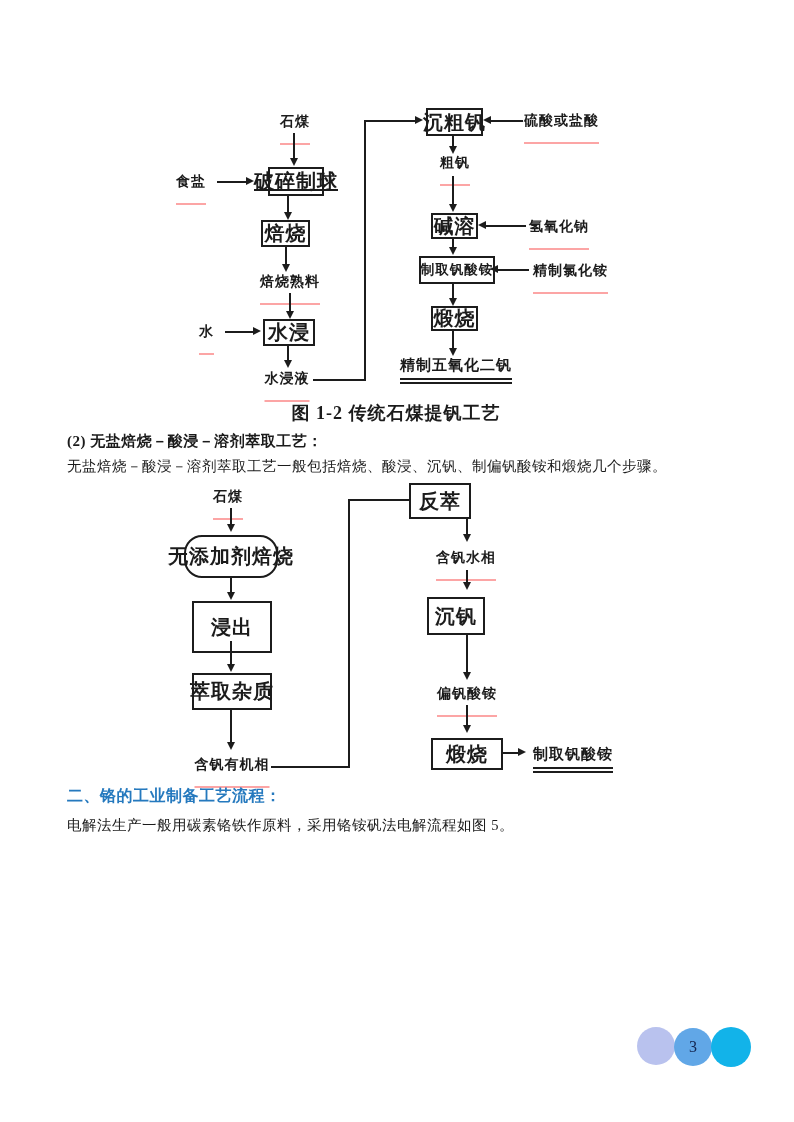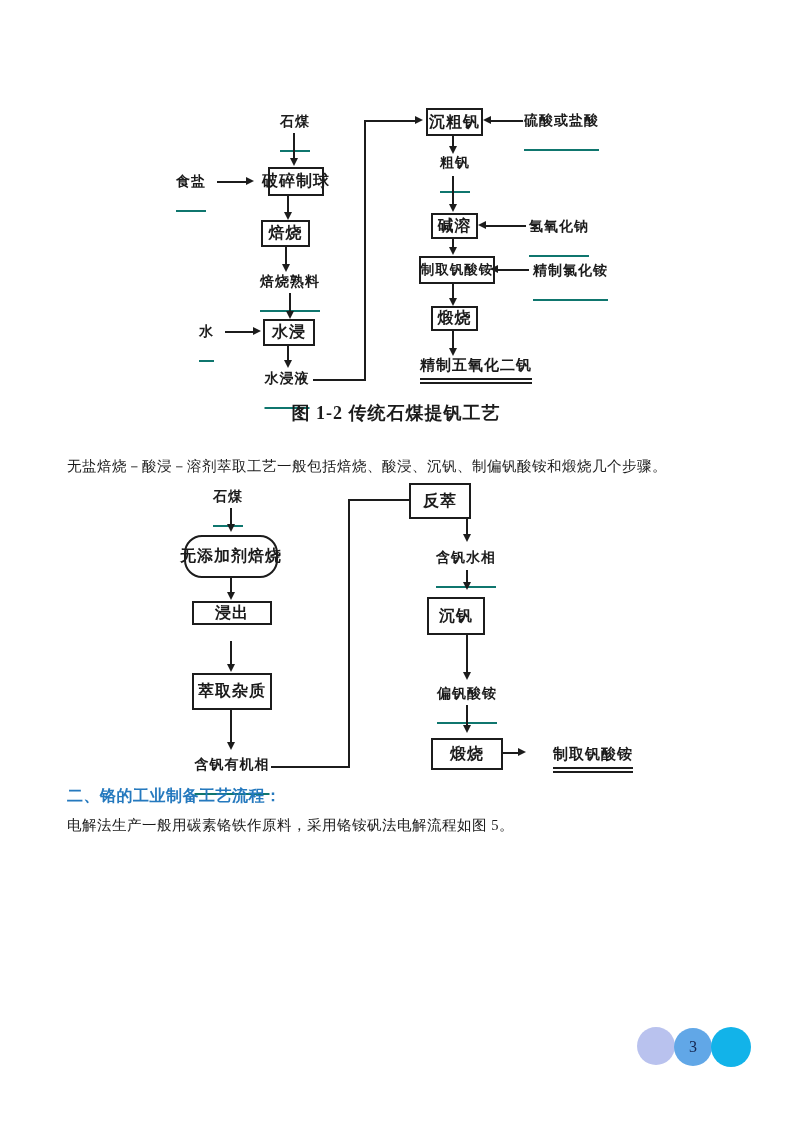--- a/index.html
+++ b/index.html
@@ -1,26 +1,26 @@
 <!DOCTYPE html>
 <html><head>
 <meta charset="utf-8">
 <style>
   html,body{margin:0;padding:0;background:#ffffff;}
   .page{position:relative;width:794px;height:1122px;background:#ffffff;overflow:hidden;
         font-family:"Liberation Serif","DejaVu Serif",serif;color:#1b1b1b;}
   
   .fbox{position:absolute;box-sizing:border-box;border:2px solid #1c1c1c;background:#fff;
         display:flex;align-items:center;justify-content:center;
-        font-weight:bold;font-size:16px;letter-spacing:1px;white-space:nowrap;}
+        font-weight:bold;font-size:20px;letter-spacing:1px;white-space:nowrap;}
   .flbl{position:absolute;font-weight:bold;font-size:14px;letter-spacing:1px;white-space:nowrap;}
   .cx{transform:translateX(-50%);}
-  .u{border-bottom:2px solid #0f766e;padding-bottom:19px;}
+  .u{border-bottom:2px solid #fca5a5;padding-bottom:12px;}
   .uu{border-bottom:6px double #1c1c1c;padding-bottom:3px;}
-  .big{font-size:15px;margin-left:20px;}
+  .big{font-size:15px;}
   .vl{position:absolute;width:2px;background:#1c1c1c;}
   .hl{position:absolute;height:2px;background:#1c1c1c;}
   .ad{position:absolute;width:0;height:0;border-left:4px solid transparent;border-right:4px solid transparent;border-top:8px solid #1c1c1c;}
   .ar{position:absolute;width:0;height:0;border-top:4px solid transparent;border-bottom:4px solid transparent;border-left:8px solid #1c1c1c;}
   .al{position:absolute;width:0;height:0;border-top:4px solid transparent;border-bottom:4px solid transparent;border-right:8px solid #1c1c1c;}
   
   .txt{position:absolute;font-size:14.5px;letter-spacing:0.5px;white-space:nowrap;}
   .bold{font-weight:bold;}
   .caption{position:absolute;font-weight:bold;font-size:18px;letter-spacing:1px;white-space:nowrap;}
   .blueh{position:absolute;font-weight:bold;font-size:16px;letter-spacing:0.5px;white-space:nowrap;color:#2579be;}
@@ -35,21 +35,21 @@
 <body>
 
 <div class="page">
 
   <div>
 
     <div class="flbl u cx" style="left:295px;top:113px;">石煤</div>
     <div class="vl" style="left:293px;top:133px;height:26px;"></div>
     <div class="ad" style="left:290px;top:158px;"></div>
 
-    <div class="fbox" style="left:268px;top:167px;width:56px;height:29px;">破碎制球</div>
+    <div class="fbox" style="left:268px;top:167px;width:56px;height:29px;text-decoration:underline;">破碎制球</div>
     <div class="flbl u" style="left:176px;top:173px;">食盐</div>
     <div class="hl" style="left:217px;top:181px;width:30px;"></div>
     <div class="ar" style="left:246px;top:177px;"></div>
 
     <div class="vl" style="left:287px;top:196px;height:18px;"></div>
     <div class="ad" style="left:284px;top:212px;"></div>
     <div class="fbox" style="left:261px;top:220px;width:49px;height:27px;">焙烧</div>
 
     <div class="vl" style="left:285px;top:247px;height:18px;"></div>
     <div class="ad" style="left:282px;top:264px;"></div>
@@ -98,33 +98,34 @@
     <div class="ad" style="left:449px;top:298px;"></div>
     <div class="fbox" style="left:431px;top:306px;width:47px;height:25px;">煅烧</div>
 
     <div class="vl" style="left:452px;top:331px;height:18px;"></div>
     <div class="ad" style="left:449px;top:348px;"></div>
     <div class="flbl uu cx big" style="left:456px;top:356px;">精制五氧化二钒</div>
 
     <div class="caption cx" style="left:396px;top:401px;">图 1-2 传统石煤提钒工艺</div>
   </div>
 
+  <div class="txt bold" style="left:67px;top:432px;font-size:15px;">(2) 无盐焙烧－酸浸－溶剂萃取工艺：</div>
   <div class="txt" style="left:67px;top:457px;">无盐焙烧－酸浸－溶剂萃取工艺一般包括焙烧、酸浸、沉钒、制偏钒酸铵和煅烧几个步骤。</div>
 
   <div>
 
     <div class="flbl u cx" style="left:228px;top:488px;">石煤</div>
     <div class="vl" style="left:230px;top:508px;height:17px;"></div>
     <div class="ad" style="left:227px;top:524px;"></div>
 
     <div class="fbox" style="left:184px;top:535px;width:94px;height:43px;border-radius:18px;">无添加剂焙烧</div>
     <div class="vl" style="left:230px;top:578px;height:15px;"></div>
     <div class="ad" style="left:227px;top:592px;"></div>
 
-    <div class="fbox" style="left:192px;top:601px;width:80px;height:24px;font-family:Liberation Serif, serif;">浸出</div>
+    <div class="fbox" style="left:192px;top:601px;width:80px;height:52px;font-family:Liberation Serif, serif;">浸出</div>
     <div class="vl" style="left:230px;top:641px;height:24px;"></div>
     <div class="ad" style="left:227px;top:664px;"></div>
 
     <div class="fbox" style="left:192px;top:673px;width:80px;height:37px;">萃取杂质</div>
     <div class="vl" style="left:230px;top:710px;height:33px;"></div>
     <div class="ad" style="left:227px;top:742px;"></div>
 
     <div class="flbl u cx" style="left:232px;top:756px;">含钒有机相</div>
 
     <div class="hl" style="left:271px;top:766px;width:79px;"></div>

